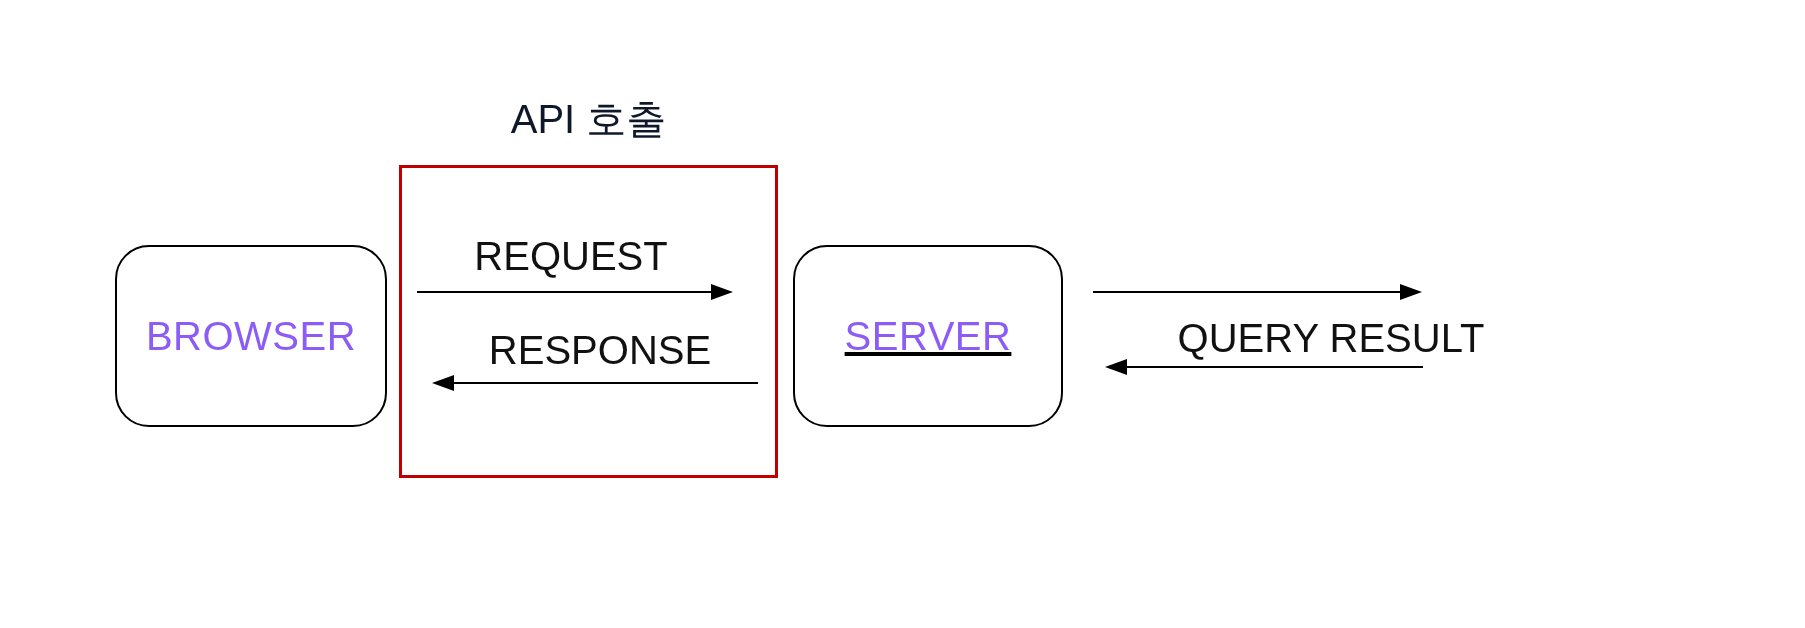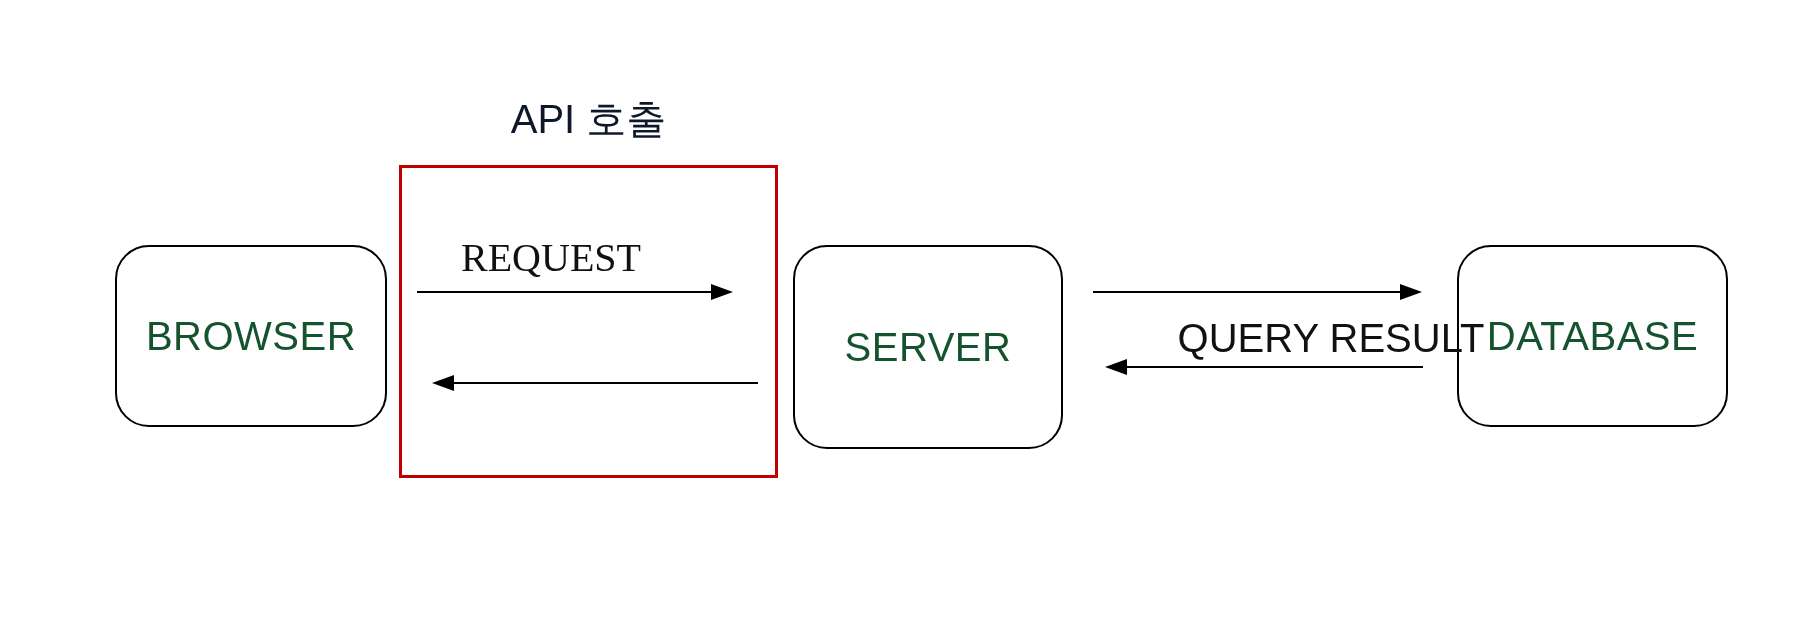--- a/index.html
+++ b/index.html
@@ -20,21 +20,21 @@
     border: 2px solid #000000;
     border-radius: 34px;
     background: #ffffff;
     display: flex;
     align-items: center;
     justify-content: center;
     box-sizing: border-box;
   }
   .node-label {
     font-size: 40px;
-    color: #14532d;
+    color: #8b5cf6;
     letter-spacing: 0.5px;
     white-space: nowrap;
   }
   .annotation-box {
     position: absolute;
     left: 399px;
     top: 165px;
     width: 379px;
     height: 313px;
     border: 3px solid #c00000;
@@ -79,32 +79,30 @@
 
 <div class="canvas">
 
   <div class="annotation-title">API 호출</div>
   <div class="annotation-box"></div>
 
   <div class="node" style="left:115px; top:245px; width:272px; height:182px;">
     <span class="node-label">BROWSER</span>
   </div>
 
-  <div class="node" style="left:793px; top:245px; width:270px; height:204px;">
+  <div class="node" style="left:793px; top:245px; width:270px; height:182px;text-decoration:underline;">
     <span class="node-label">SERVER</span>
   </div>
 
-  <div class="node" style="left:1457px; top:245px; width:271px; height:182px;">
-    <span class="node-label">DATABASE</span>
-  </div>
 
-  <div class="flow-label" style="left:401px; top:234px; width:300px;font-family:Liberation Serif, serif;">REQUEST</div>
+  <div class="flow-label" style="left:421px; top:234px; width:300px;">REQUEST</div>
   <div class="arrow-line" style="left:417px; top:291px; width:296px;"></div>
   <div class="arrow-head point-right" style="left:711px; top:284px;"></div>
 
+  <div class="flow-label" style="left:450px; top:328px; width:300px;">RESPONSE</div>
   <div class="arrow-line" style="left:452px; top:382px; width:306px;"></div>
   <div class="arrow-head point-left" style="left:432px; top:375px;"></div>
 
   <div class="arrow-line" style="left:1093px; top:291px; width:309px;"></div>
   <div class="arrow-head point-right" style="left:1400px; top:284px;"></div>
 
   <div class="flow-label" style="left:1156px; top:316px; width:350px;">QUERY RESULT</div>
   <div class="arrow-line" style="left:1125px; top:366px; width:298px;"></div>
   <div class="arrow-head point-left" style="left:1105px; top:359px;"></div>
 

